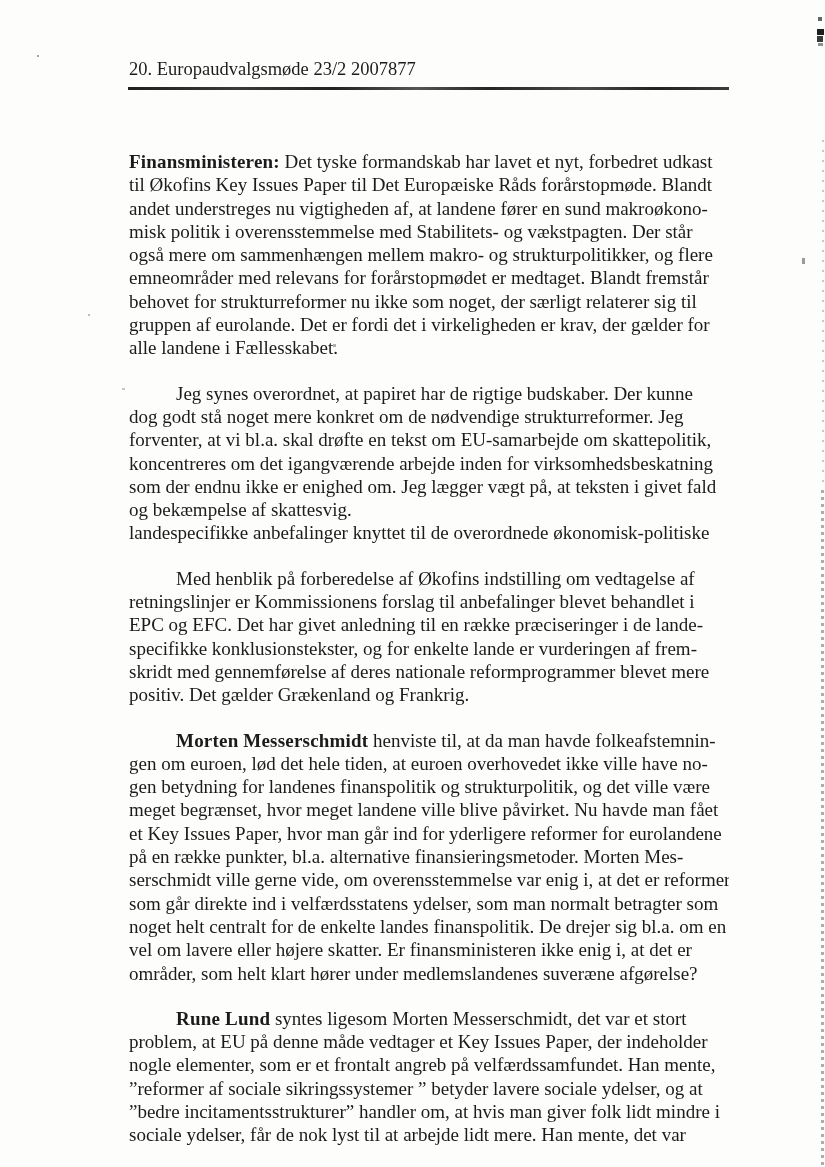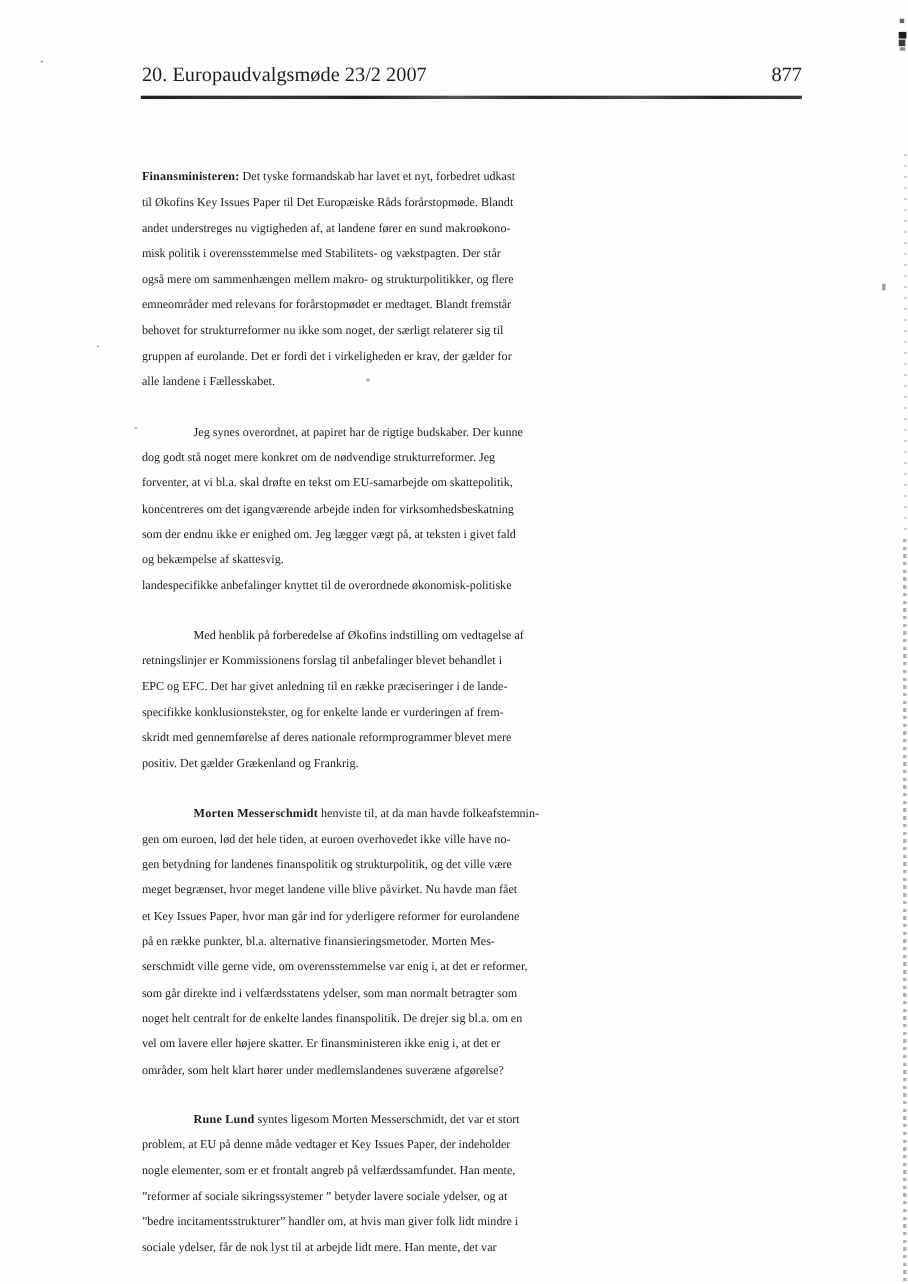--- a/index.html
+++ b/index.html
@@ -11,33 +11,33 @@
     position: relative;
     overflow: hidden;
   }
   .page {
     position: absolute; inset: 0;
     background: #fdfdfc;
   }
   .header {
     position: absolute;
     left: 129px; top: 57px; width: 600px;
-    display: flex; justify-content: space-between; align-items: baseline;
+    display: flex; align-items: baseline;
     font-size: 18.5px; line-height: 24px;
     color: #1c1c1c;
   }
   .rule {
     position: absolute;
     left: 128px; top: 87px; width: 601px; height: 3px;
     background: linear-gradient(90deg, #1f1f1f 0%, #3a3a3a 18%, #222 34%, #555 48%, #262626 60%, #4a4a4a 76%, #222 88%, #3c3c3c 100%);
   }
   .doc-body {
     position: absolute;
     left: 129px; top: 150px; width: 600px;
-    font-size: 11px;
+    font-size: 19px;
   }
   .line {
     height: 23.3px;
     line-height: 23.3px;
     text-align: left;
     white-space: nowrap;
     overflow: hidden;
   }
   .line.indent { text-indent: 47px; margin-top: 22px; }
   .line b { font-weight: bold; letter-spacing: 0.2px; }

